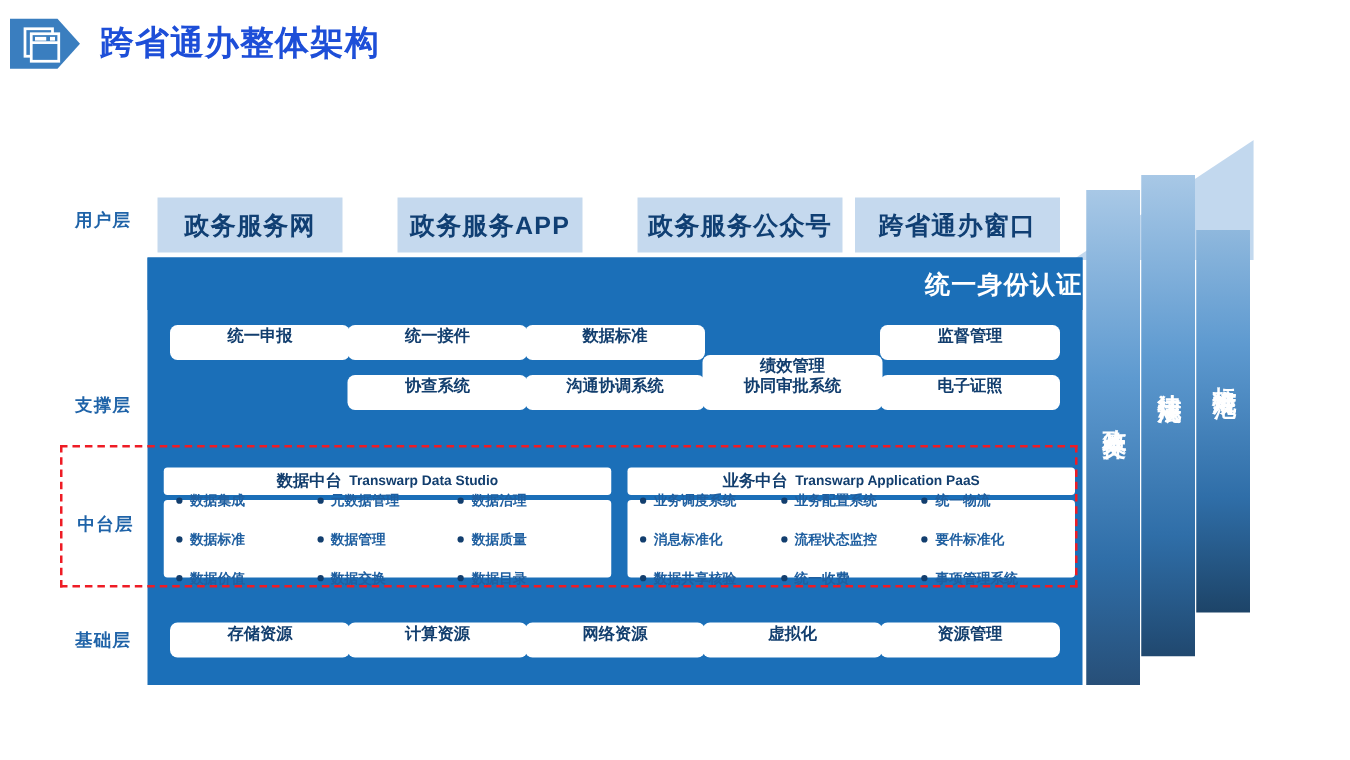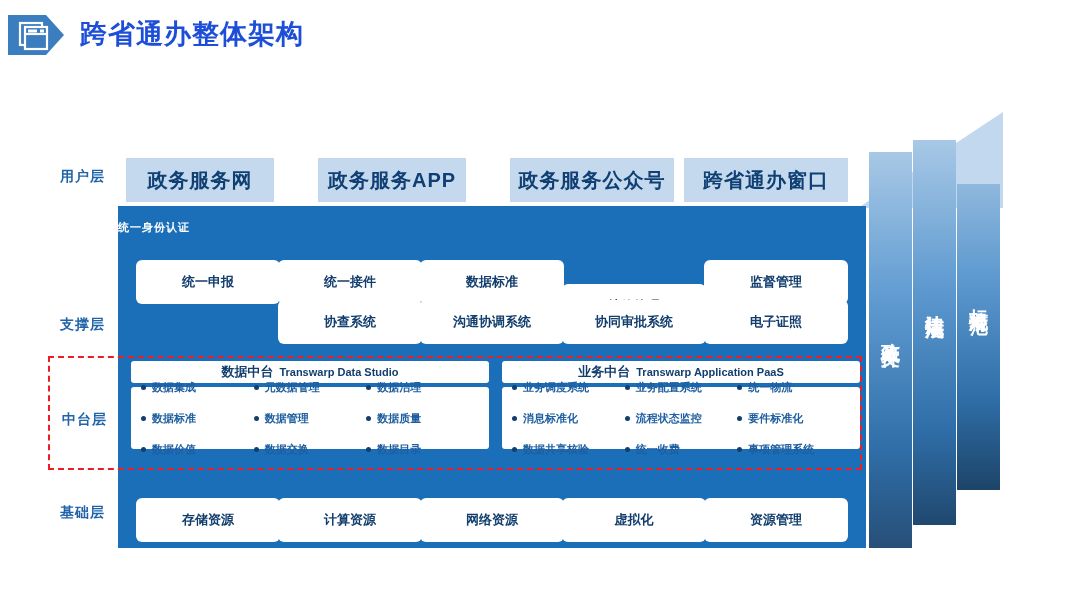--- a/index.html
+++ b/index.html
@@ -51,22 +51,22 @@
   }
 
   
   .body-blue{
     position:absolute;left:118px;top:206px;width:748px;height:342px;
     background:#1b6fb8;
   }
   .auth-bar{
     position:absolute;left:118px;top:206px;width:748px;height:42px;
     background:#1b6fb8;
-    display:flex;align-items:center;justify-content:flex-start;
-    color:#ffffff;font-size:11px;font-weight:bold;letter-spacing:1px;
+    display:flex;align-items:center;justify-content:flex-end;
+    color:#ffffff;font-size:20px;font-weight:bold;letter-spacing:1px;
   }
 
   
   .layer-label{
     position:absolute;
     color:#1f63a8;font-size:14px;font-weight:bold;letter-spacing:1px;
     white-space:nowrap;
   }
   #label-user{left:60px;top:168px;}
   #label-support{left:60px;top:288px;margin-top:28px;}
@@ -78,28 +78,28 @@
   .user-box{
     position:absolute;top:0;height:44px;
     background:#c5d9ee;
     display:flex;align-items:center;justify-content:center;
     color:#103f73;font-size:20px;font-weight:bold;letter-spacing:1px;
   }
 
   
   .support-zone{position:absolute;left:118px;top:252px;width:748px;height:88px;}
   .pill{
-    position:absolute;height:44px;border-radius:6px;background:#ffffff;
-    display:flex;align-items:center;justify-content:center;
+    position:absolute;height:28px;border-radius:6px;background:#ffffff;
+    display:flex;justify-content:center;
     color:#123e6e;font-size:13px;font-weight:bold;
     white-space:nowrap;
   }
 
   
-  .mid-zone{position:absolute;left:118px;top:353px;width:896px;height:110px;}
+  .mid-zone{position:absolute;left:118px;top:366px;width:896px;height:110px;}
   .mid-card{position:absolute;top:8px;width:358px;height:94px;}
   #mid-card-data{left:13px;}
   #mid-card-biz{left:384px;}
   .mid-head{
     height:22px;background:#ffffff;border-radius:3px;
     display:flex;align-items:center;justify-content:center;
     gap:6px;
   }
   .mid-head .cn{color:#123e6e;font-size:13px;font-weight:bold;}
   .mid-head .en{color:#123e6e;font-size:11px;font-weight:bold;}

